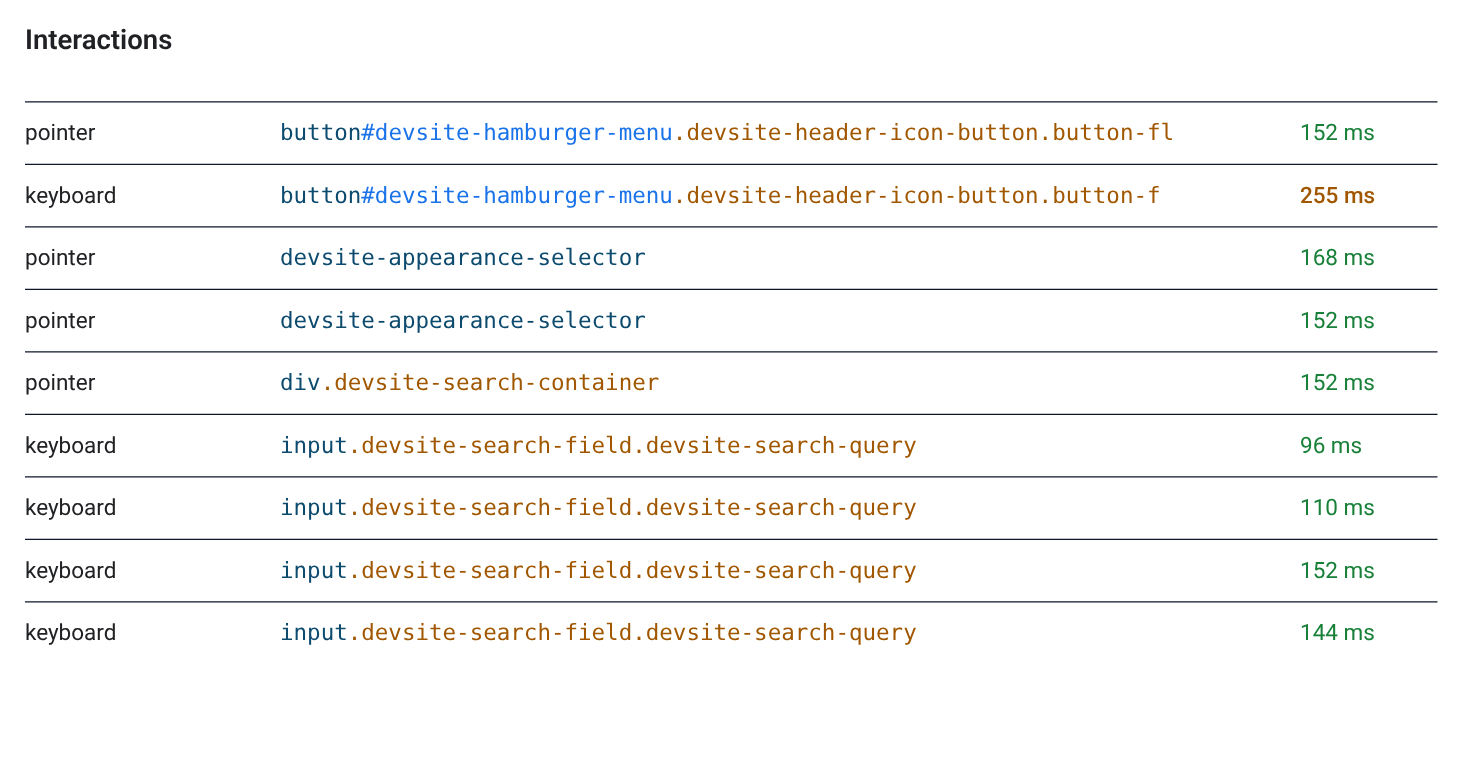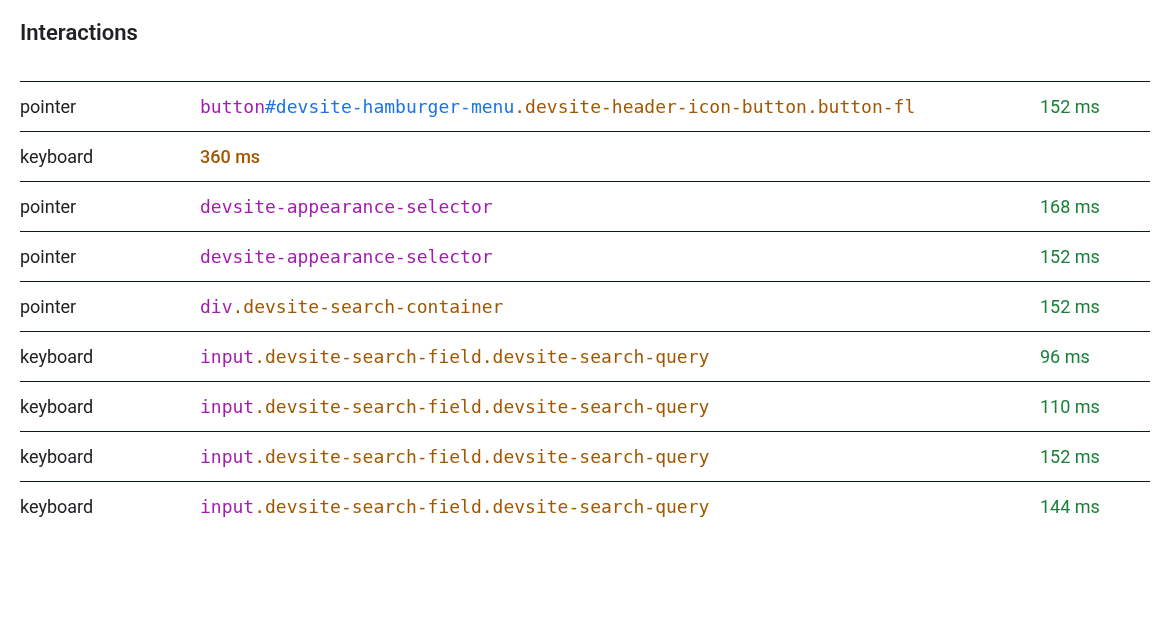--- a/index.html
+++ b/index.html
@@ -36,40 +36,41 @@
       overflow: hidden;
       font-family: ui-monospace, SFMono-Regular, Menlo, Consolas, monospace;
       font-size: 18px;
     }
     .col-duration {
       width: 110px;
       flex: 0 0 110px;
       text-align: left;
       white-space: nowrap;
     }
-    .sel-tag   { color: #a21caf; }
+    .sel-tag   { color: #0c4a6e; margin-left: 24px; }
     .sel-id    { color: #1a73e8; }
     .sel-class { color: #a15700; margin-top: 23px; }
     .dur-fast   { color: #188038; }
     .dur-medium { color: #a15700; font-weight: 500; }
   </style>
 </head>
 <body>
 
 <div class="panel">
   <h2 class="section-title">Interactions</h2>
   <div class="rows" id="rows-container">
       <div class="row">
         <div class="col-type">pointer</div>
         <div class="col-selector"><span class="sel-tag">button</span><span class="sel-id">#devsite-hamburger-menu</span><span class="sel-class">.devsite-header-icon-button</span><span class="sel-class">.button-fl</span></div>
         <div class="col-duration dur-fast">152 ms</div>
       </div>
       <div class="row">
         <div class="col-type">keyboard</div>
-        <div class="col-duration dur-medium">360 ms</div>
+        <div class="col-selector"><span class="sel-tag">button</span><span class="sel-id">#devsite-hamburger-menu</span><span class="sel-class">.devsite-header-icon-button</span><span class="sel-class">.button-f</span></div>
+        <div class="col-duration dur-medium">255 ms</div>
       </div>
       <div class="row">
         <div class="col-type">pointer</div>
         <div class="col-selector"><span class="sel-tag">devsite-appearance-selector</span></div>
         <div class="col-duration dur-fast">168 ms</div>
       </div>
       <div class="row">
         <div class="col-type">pointer</div>
         <div class="col-selector"><span class="sel-tag">devsite-appearance-selector</span></div>
         <div class="col-duration dur-fast">152 ms</div>

